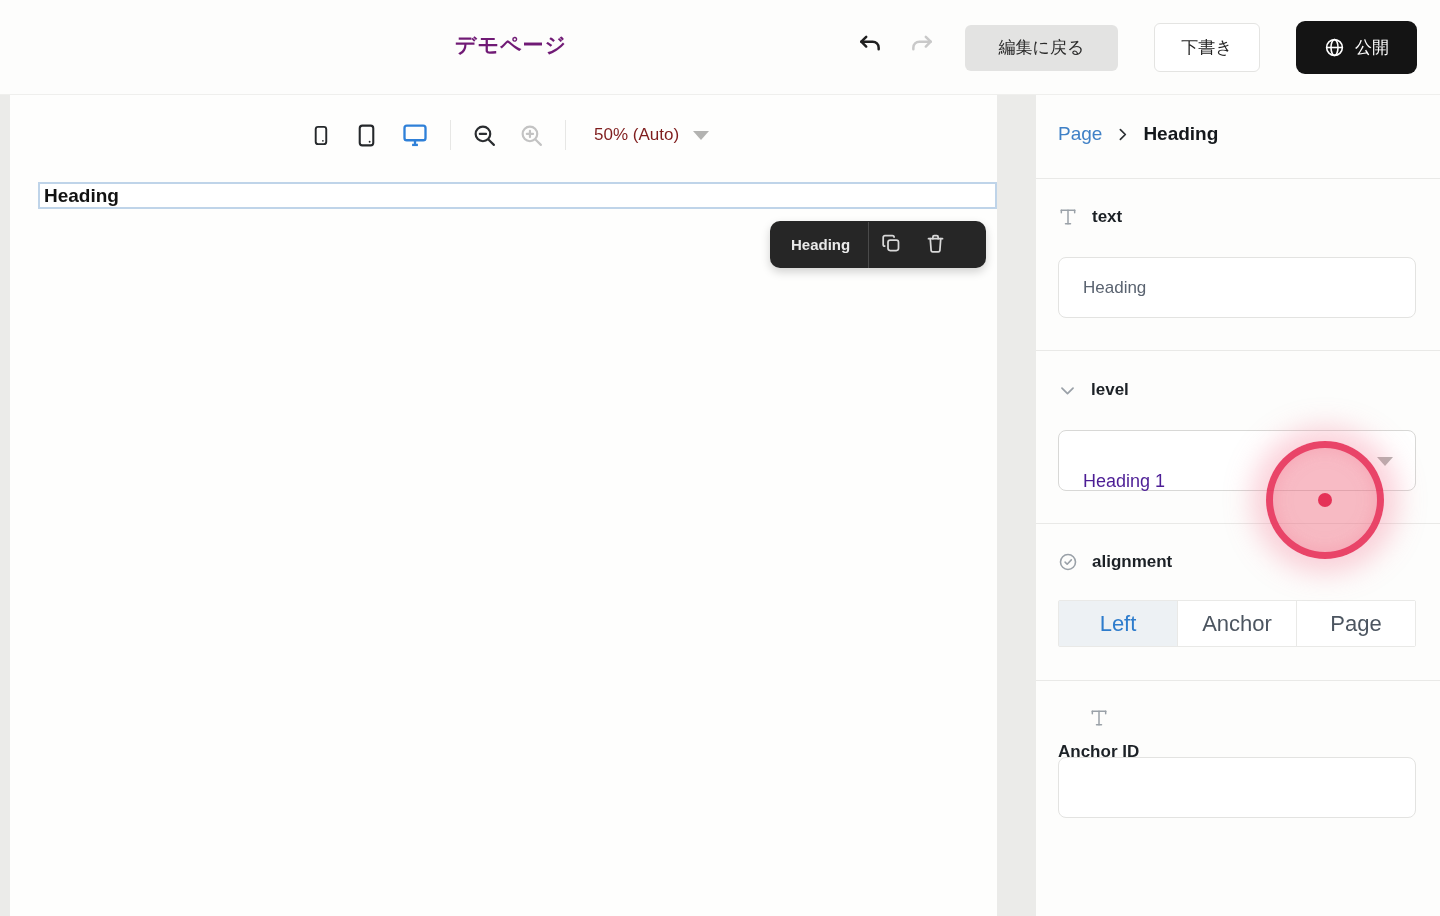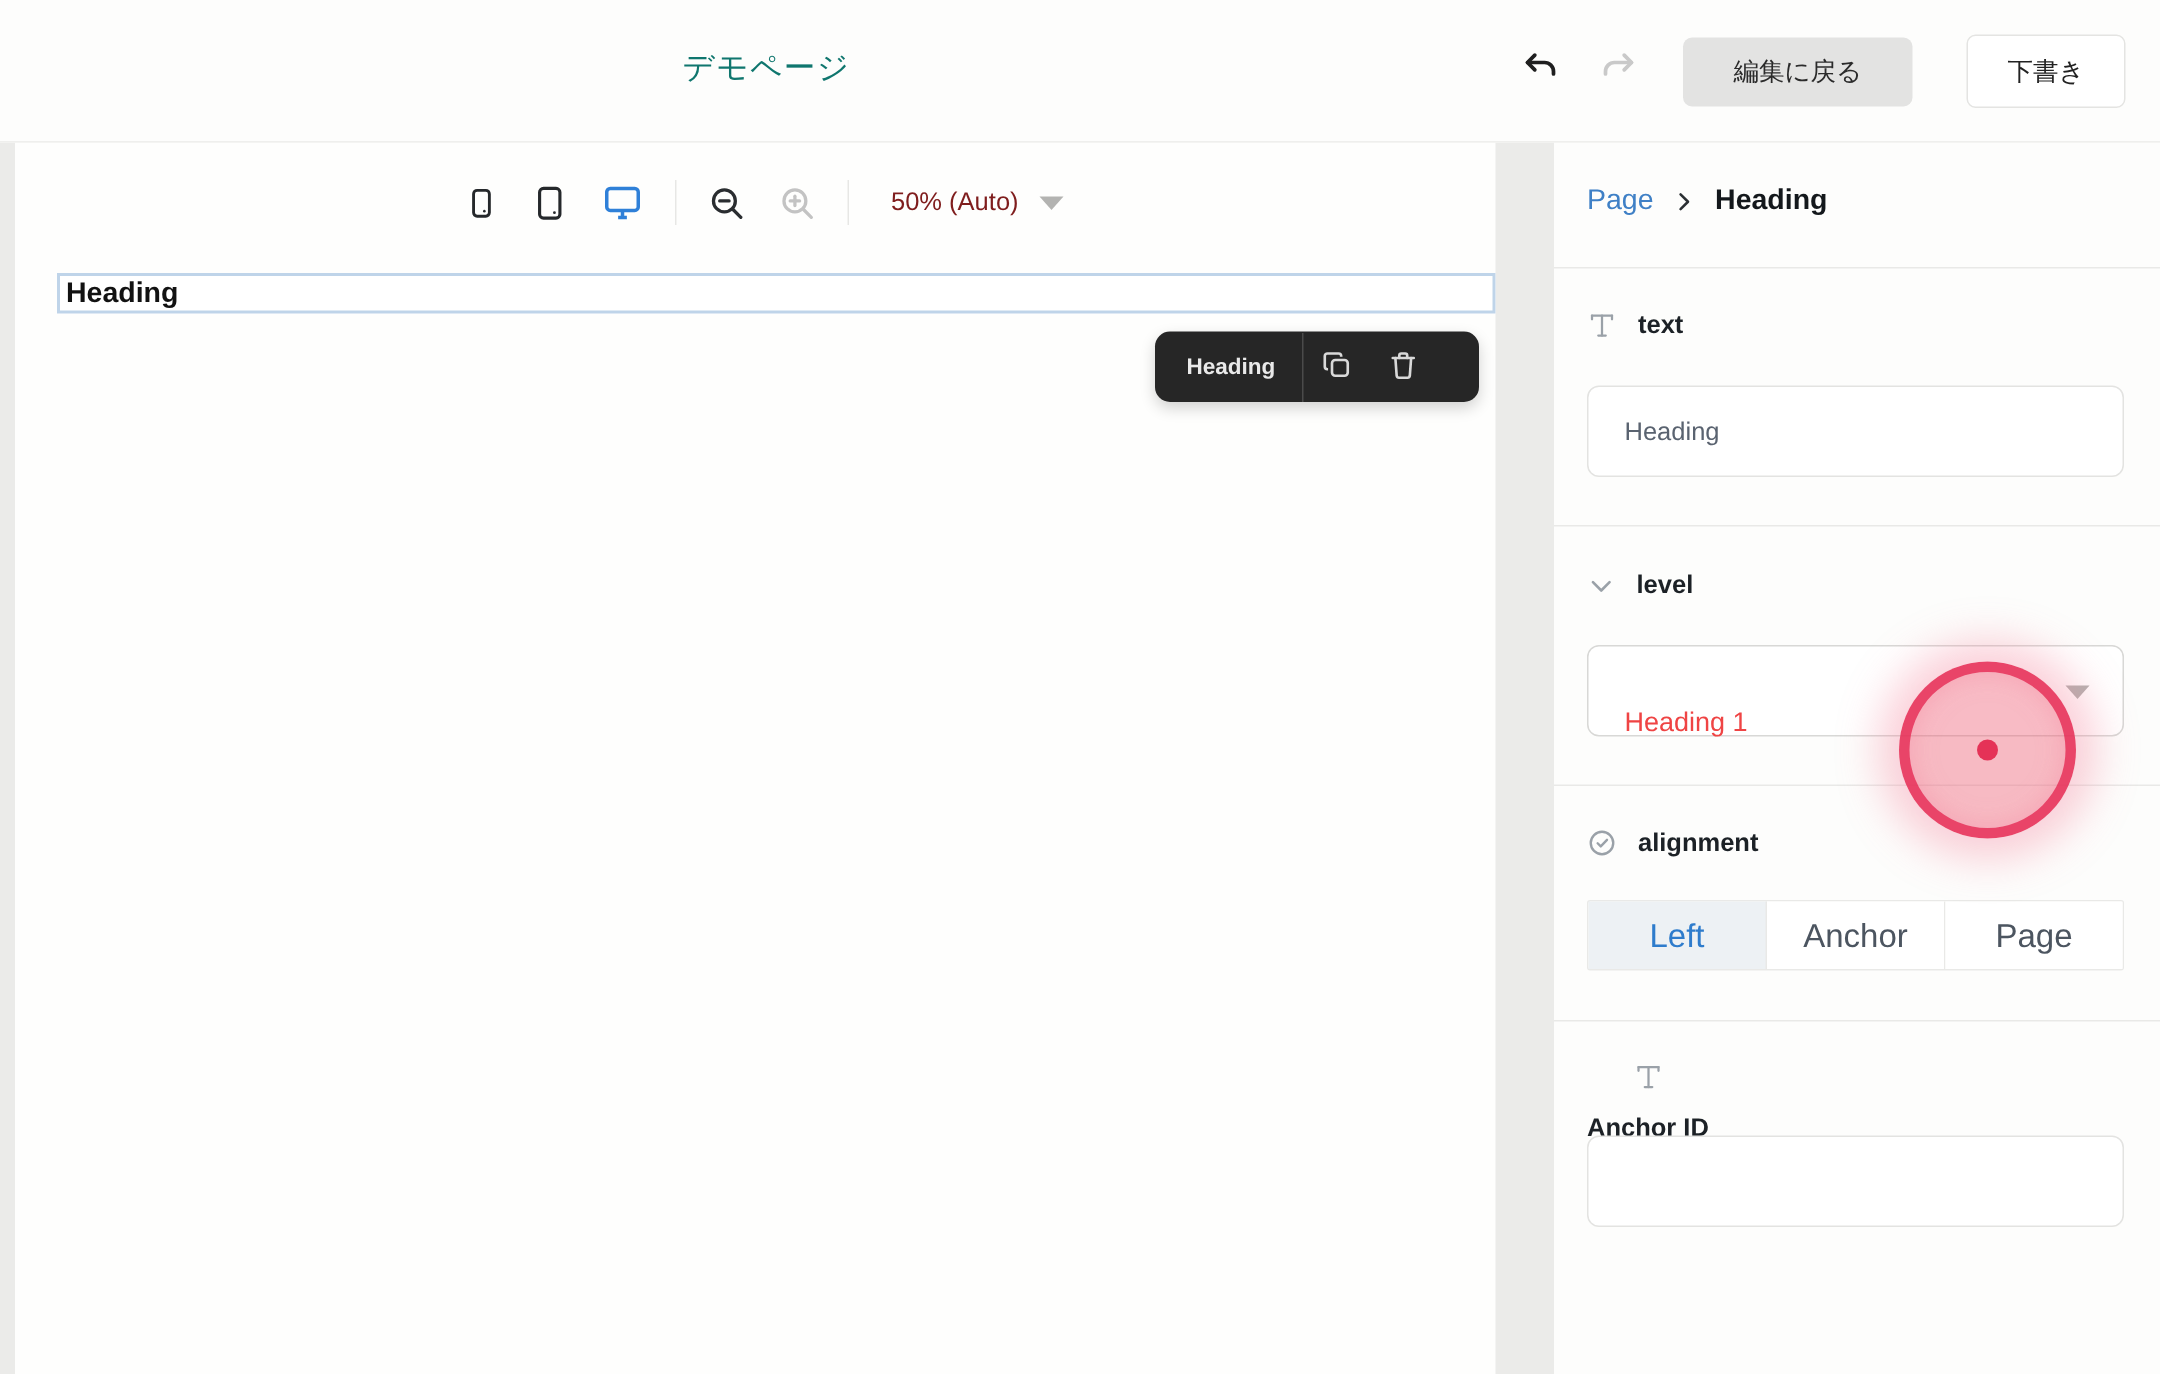--- a/index.html
+++ b/index.html
@@ -1,21 +1,21 @@
 <!DOCTYPE html>
 <html><head>
 <meta charset="utf-8">
 <style>
   * { margin:0; padding:0; box-sizing:border-box; }
   html,body { width:1440px; height:916px; overflow:hidden; }
   body { font-family:"Liberation Sans","DejaVu Sans",sans-serif; background:#ebebe9; position:relative; }
 
   
   .header { position:absolute; left:0; top:0; width:1440px; height:95px; background:#fdfdfc; border-bottom:1px solid #efefed; z-index:5; }
-  .page-title { position:absolute; left:455px; top:31px; width:200px; font-size:21px; font-weight:normal; color:#0f766e; letter-spacing:1px; }
+  .page-title { position:absolute; left:455px; top:31px; width:200px; font-size:21px; font-weight:bold; color:#701a75; letter-spacing:1px; }
   .header-right { position:absolute; right:23px; top:0; height:95px; display:flex; align-items:center; gap:18px; }
   .icon-btn { width:34px; height:34px; display:flex; align-items:center; justify-content:center; background:none; border:none; cursor:pointer; }
   .icon-btn svg { width:26px; height:26px; }
   .undo { color:#1f1f1f; }
   .redo { color:#c9c9c9; }
   .btn { font-family:inherit; font-size:17px; display:flex; align-items:center; justify-content:center; cursor:pointer; }
   .btn-back { width:153px; height:46px; background:#e3e3e2; border:none; border-radius:6px; color:#2b2b2b; margin-left:8px; }
   .btn-draft { width:106px; height:49px; background:#ffffff; border:1px solid #e4e4e2; border-radius:6px; color:#222; margin-left:18px; }
   .btn-publish { width:121px; height:53px; background:#141414; border:none; border-radius:9px; color:#ffffff; gap:10px; margin-left:18px; font-size:17px; }
   .btn-publish svg { width:21px; height:21px; }
@@ -53,21 +53,21 @@
   .breadcrumb { position:absolute; left:22px; top:28px; display:flex; align-items:center; gap:12px; }
   .crumb-parent { font-size:19px; color:#3f80c6; cursor:pointer; }
   .crumb-sep { color:#2b2f33; display:flex; }
   .crumb-current { font-size:19px; font-weight:bold; color:#14181c; }
   .sb-divider { position:absolute; left:0; width:404px; height:1px; background:#e9e9e7; }
   .section-label { position:absolute; left:22px; display:flex; align-items:center; gap:14px; }
   .section-icon { color:#9aa1a8; display:flex; }
   .section-label-text { font-size:17px; font-weight:bold; color:#1c2126; }
   .sb-input { position:absolute; left:22px; width:358px; height:61px; border:1px solid #e3e3e1; border-radius:8px; background:#fff; font-family:inherit; font-size:17px; color:#5a6370; padding:0 24px; outline:none; }
   .sb-select { position:absolute; left:22px; width:358px; height:61px; border:1px solid #d8d8d6; border-radius:8px; background:#fff; display:flex; align-items:center; cursor:pointer; }
-  .sb-select-value { font-size:18px; color:#ef4444; padding-left:24px;margin-top:42px; }
+  .sb-select-value { font-size:18px; color:#4c1d95; padding-left:24px;margin-top:42px; }
   .sb-select .caret-down { position:absolute; right:22px; top:26px; }
 
   .segmented { position:absolute; left:22px; width:358px; height:47px; display:flex; border:1px solid #e9e9e7; border-radius:2px; background:#fff; }
   .segment { flex:1; display:flex; align-items:center; justify-content:center; font-size:22px; color:#4c5560; background:#fff; border:none; border-right:1px solid #e9e9e7; cursor:pointer; font-family:inherit; }
   .segment:last-child { border-right:none; }
   .segment.selected { background:#edf1f4; color:#2e7ccc; }
 
   
   .click-cursor { position:absolute; left:1266px; top:441px; width:118px; height:118px; border-radius:50%; border:7px solid rgba(229,42,84,0.82); background:rgba(238,92,116,0.42); box-shadow:0 0 28px 14px rgba(244,120,145,0.35), inset 0 0 18px rgba(244,120,145,0.35); z-index:20; pointer-events:none; }
   .click-cursor-dot { position:absolute; left:45px; top:45px; width:14px; height:14px; border-radius:50%; background:rgba(226,35,75,0.9); }
@@ -89,20 +89,30 @@
     <button class="icon-btn redo">
       <span>
         <svg viewBox="0 0 24 24" width="26" height="26" fill="none" stroke="currentColor" stroke-width="2.3" stroke-linecap="round" stroke-linejoin="round">
           <path d="M15.5 3.5 L20 8 L15.5 12.5"></path>
           <path d="M20 8 H9.5 A5.5 5.5 0 0 0 4 13.5 V15"></path>
         </svg>
       </span>
     </button>
     <button class="btn btn-back">編集に戻る</button>
     <button class="btn btn-draft">下書き</button>
+    <button class="btn btn-publish">
+      <span style="display:flex;">
+        <svg viewBox="0 0 24 24" width="21" height="21" fill="none" stroke="#ffffff" stroke-width="1.8">
+          <circle cx="12" cy="12" r="9"></circle>
+          <ellipse cx="12" cy="12" rx="4" ry="9"></ellipse>
+          <path d="M3 12 H21"></path>
+        </svg>
+      </span>
+      <span>公開</span>
+    </button>
   </div>
 </div>
 
 <div class="workspace">
 
   <div class="canvas">
 
     <div class="canvas-toolbar">
       <button class="tb-item device-dark">
         <span>

